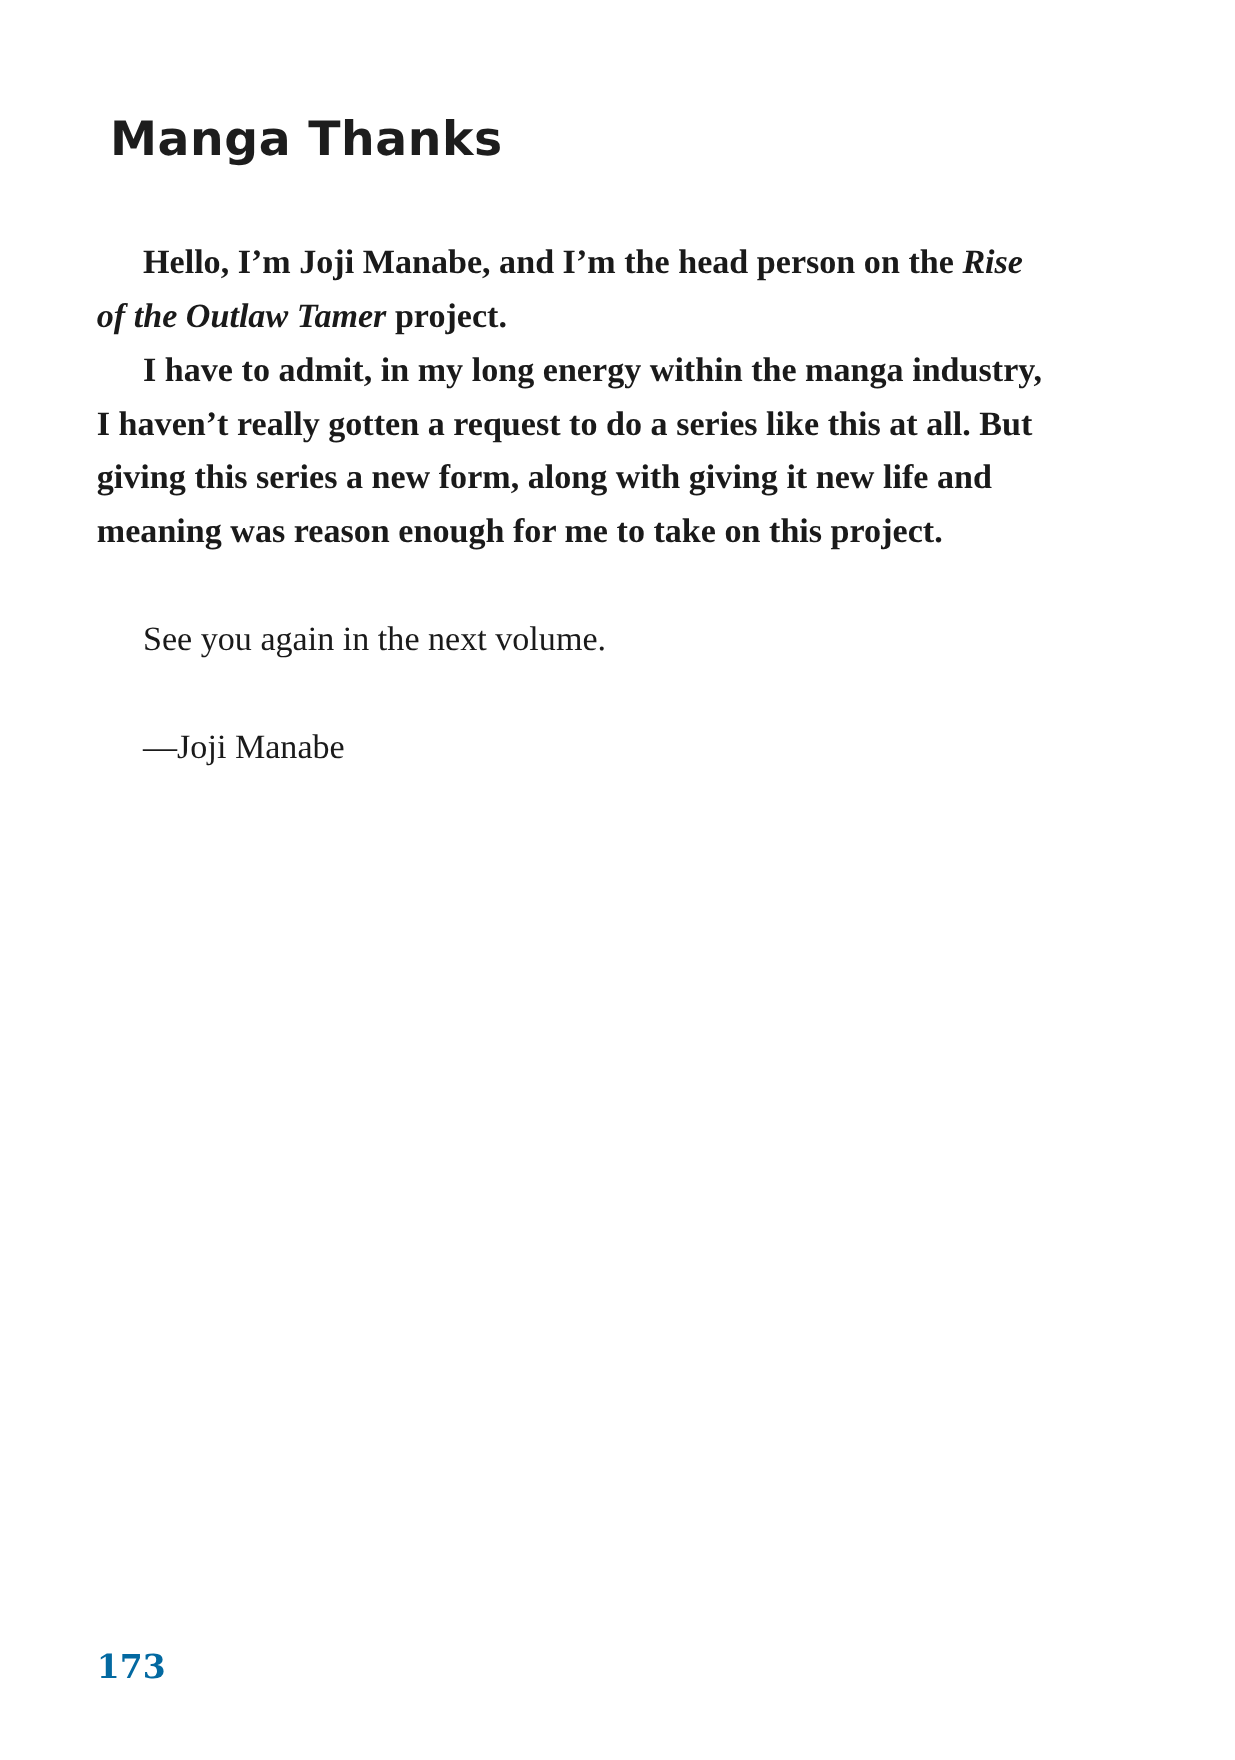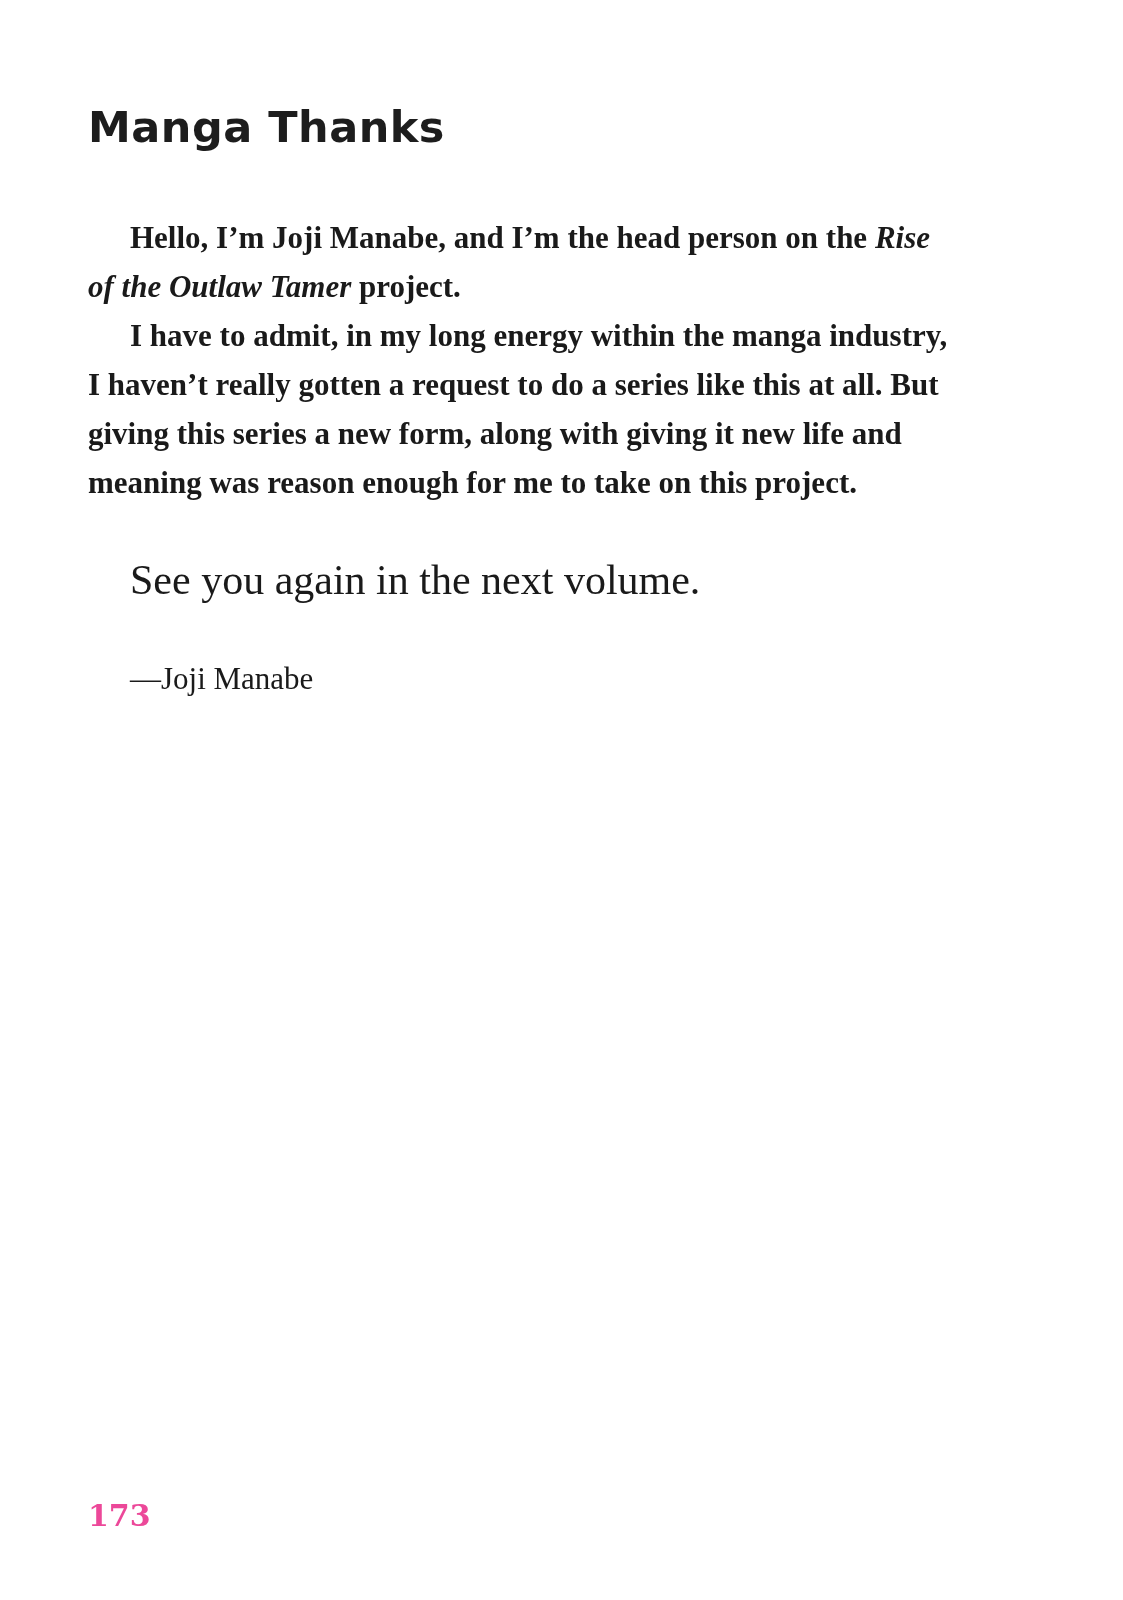--- a/index.html
+++ b/index.html
@@ -23,56 +23,56 @@
     top: 104px;
     width: 874px;
   }
   .title {
     font-family: "DejaVu Sans", sans-serif;
     font-weight: bold;
     font-size: 43px;
     line-height: 1.1;
     letter-spacing: 0.5px;
     color: #1d1d1d;
-    margin: 0 0 62px 0;
+    margin: 0 0 62px 12px;
   }
   .body-para {
     font-size: 31px;
     line-height: 49px;
     color: #1a1a1a;
     margin: 0;
     text-indent: 42px;
     text-align: left;
     font-weight: bold;
   }
   .body-para em {
     font-style: italic;
   }
   .closing {
-    font-size: 42px;
+    font-size: 31px;
     line-height: 49px;
     color: #1a1a1a;
     margin: 49px 0 0 0;
     text-indent: 42px;
   }
   .signature {
     font-size: 31px;
     line-height: 49px;
     color: #1a1a1a;
     margin: 49px 0 0 0;
     text-indent: 42px;
   }
   .page-number {
     position: absolute;
     left: 88px;
     top: 1498px;
     font-family: "DejaVu Serif", serif;
     font-weight: bold;
     font-size: 30px;
-    color: #ec4899;
+    color: #0369a1;
   }
 </style>
 </head>
 <body>
 
 <div class="page">
   <div class="content">
     <h1 class="title">Manga Thanks</h1>
 
     <div>

